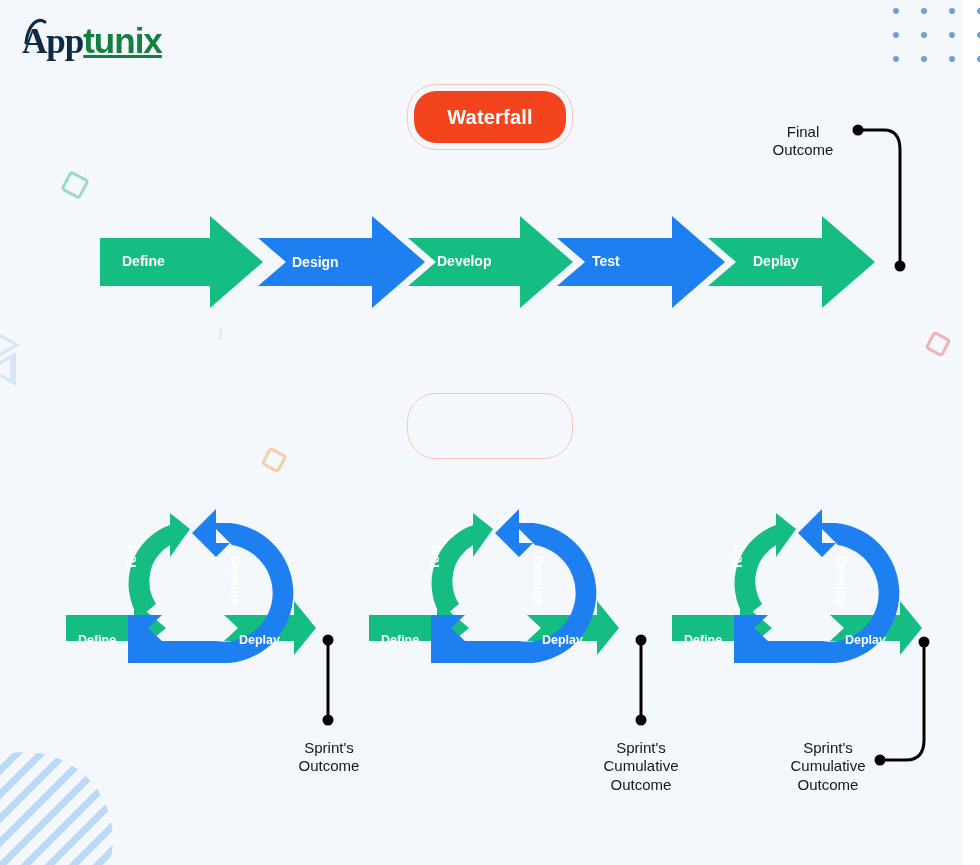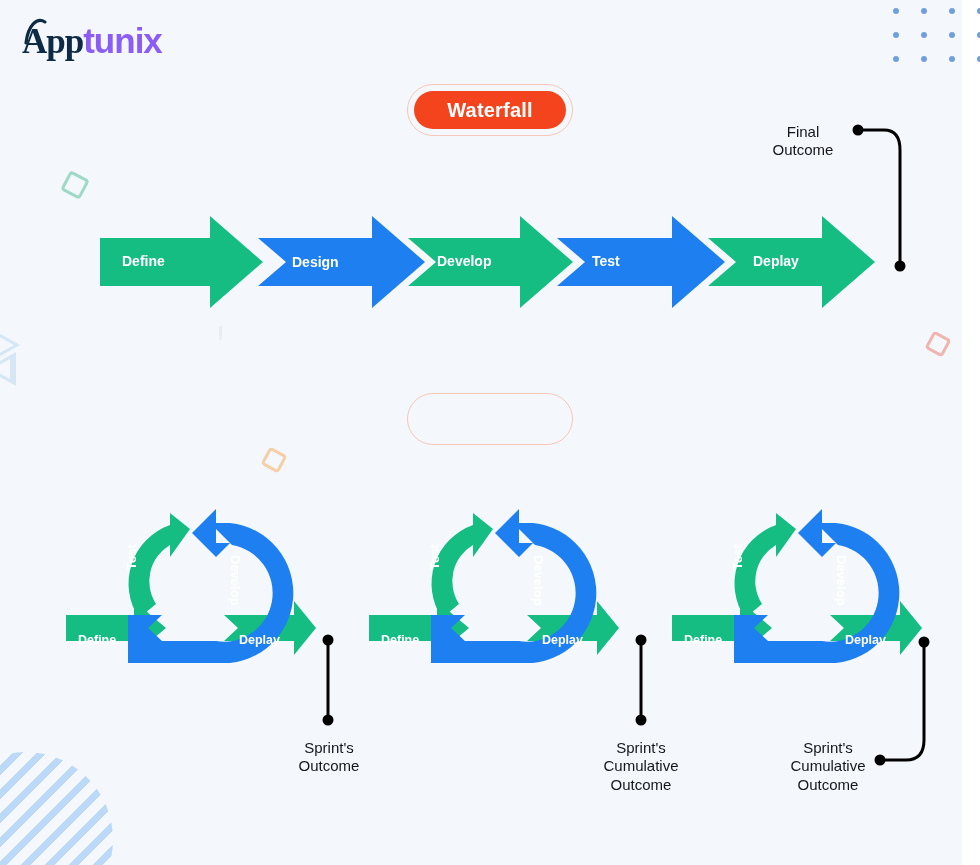--- a/index.html
+++ b/index.html
@@ -33,25 +33,25 @@
   .sq{position:absolute;border-radius:4px;transform:rotate(28deg);}
   #sq-green{left:64px;top:174px;width:16px;height:16px;border:3px solid #9ed9c6;}
   #sq-orange{left:264px;top:450px;width:14px;height:14px;border:3px solid #f5cfa8;}
   #sq-pink{left:928px;top:334px;width:14px;height:14px;border:3px solid #f0b5b0;}
   #tick-mark{position:absolute;left:219px;top:326px;width:3px;height:14px;background:#e9eef4;border-radius:2px;}
 
   
   #logo{position:absolute;left:22px;top:18px;height:46px;}
   #logo-text{font-size:35px;font-weight:700;letter-spacing:-1px;line-height:46px;}
   #logo-app{color:#0d2b45;font-family:Liberation Serif, serif;}
-  #logo-tunix{color:#8b5cf6;}
+  #logo-tunix{color:#15803d;text-decoration:underline;}
   #logo-arc{position:absolute;left:1px;top:-2px;width:30px;height:30px;}
 
   
-  .badge-wrap{position:absolute;width:166px;height:52px;}
+  .badge-wrap{position:absolute;width:166px;height:66px;}
   .badge-ring{position:absolute;inset:0;border:1.5px solid #f6c7b8;border-radius:29px;}
   .badge-pill{position:absolute;left:7px;top:7px;right:7px;bottom:7px;
     background:#f4441e;border-radius:22px;display:flex;align-items:center;justify-content:center;}
   .badge-label{color:#ffffff;font-size:20px;font-weight:700;letter-spacing:.2px;}
   #badge-waterfall{left:407px;top:84px;}
   #badge-agile{left:407px;top:393px;}
 
   
   #waterfall-row{position:absolute;left:100px;top:216px;width:780px;height:92px;}
   .wf-label{position:absolute;color:#ffffff;font-size:14px;font-weight:600;white-space:nowrap;}

